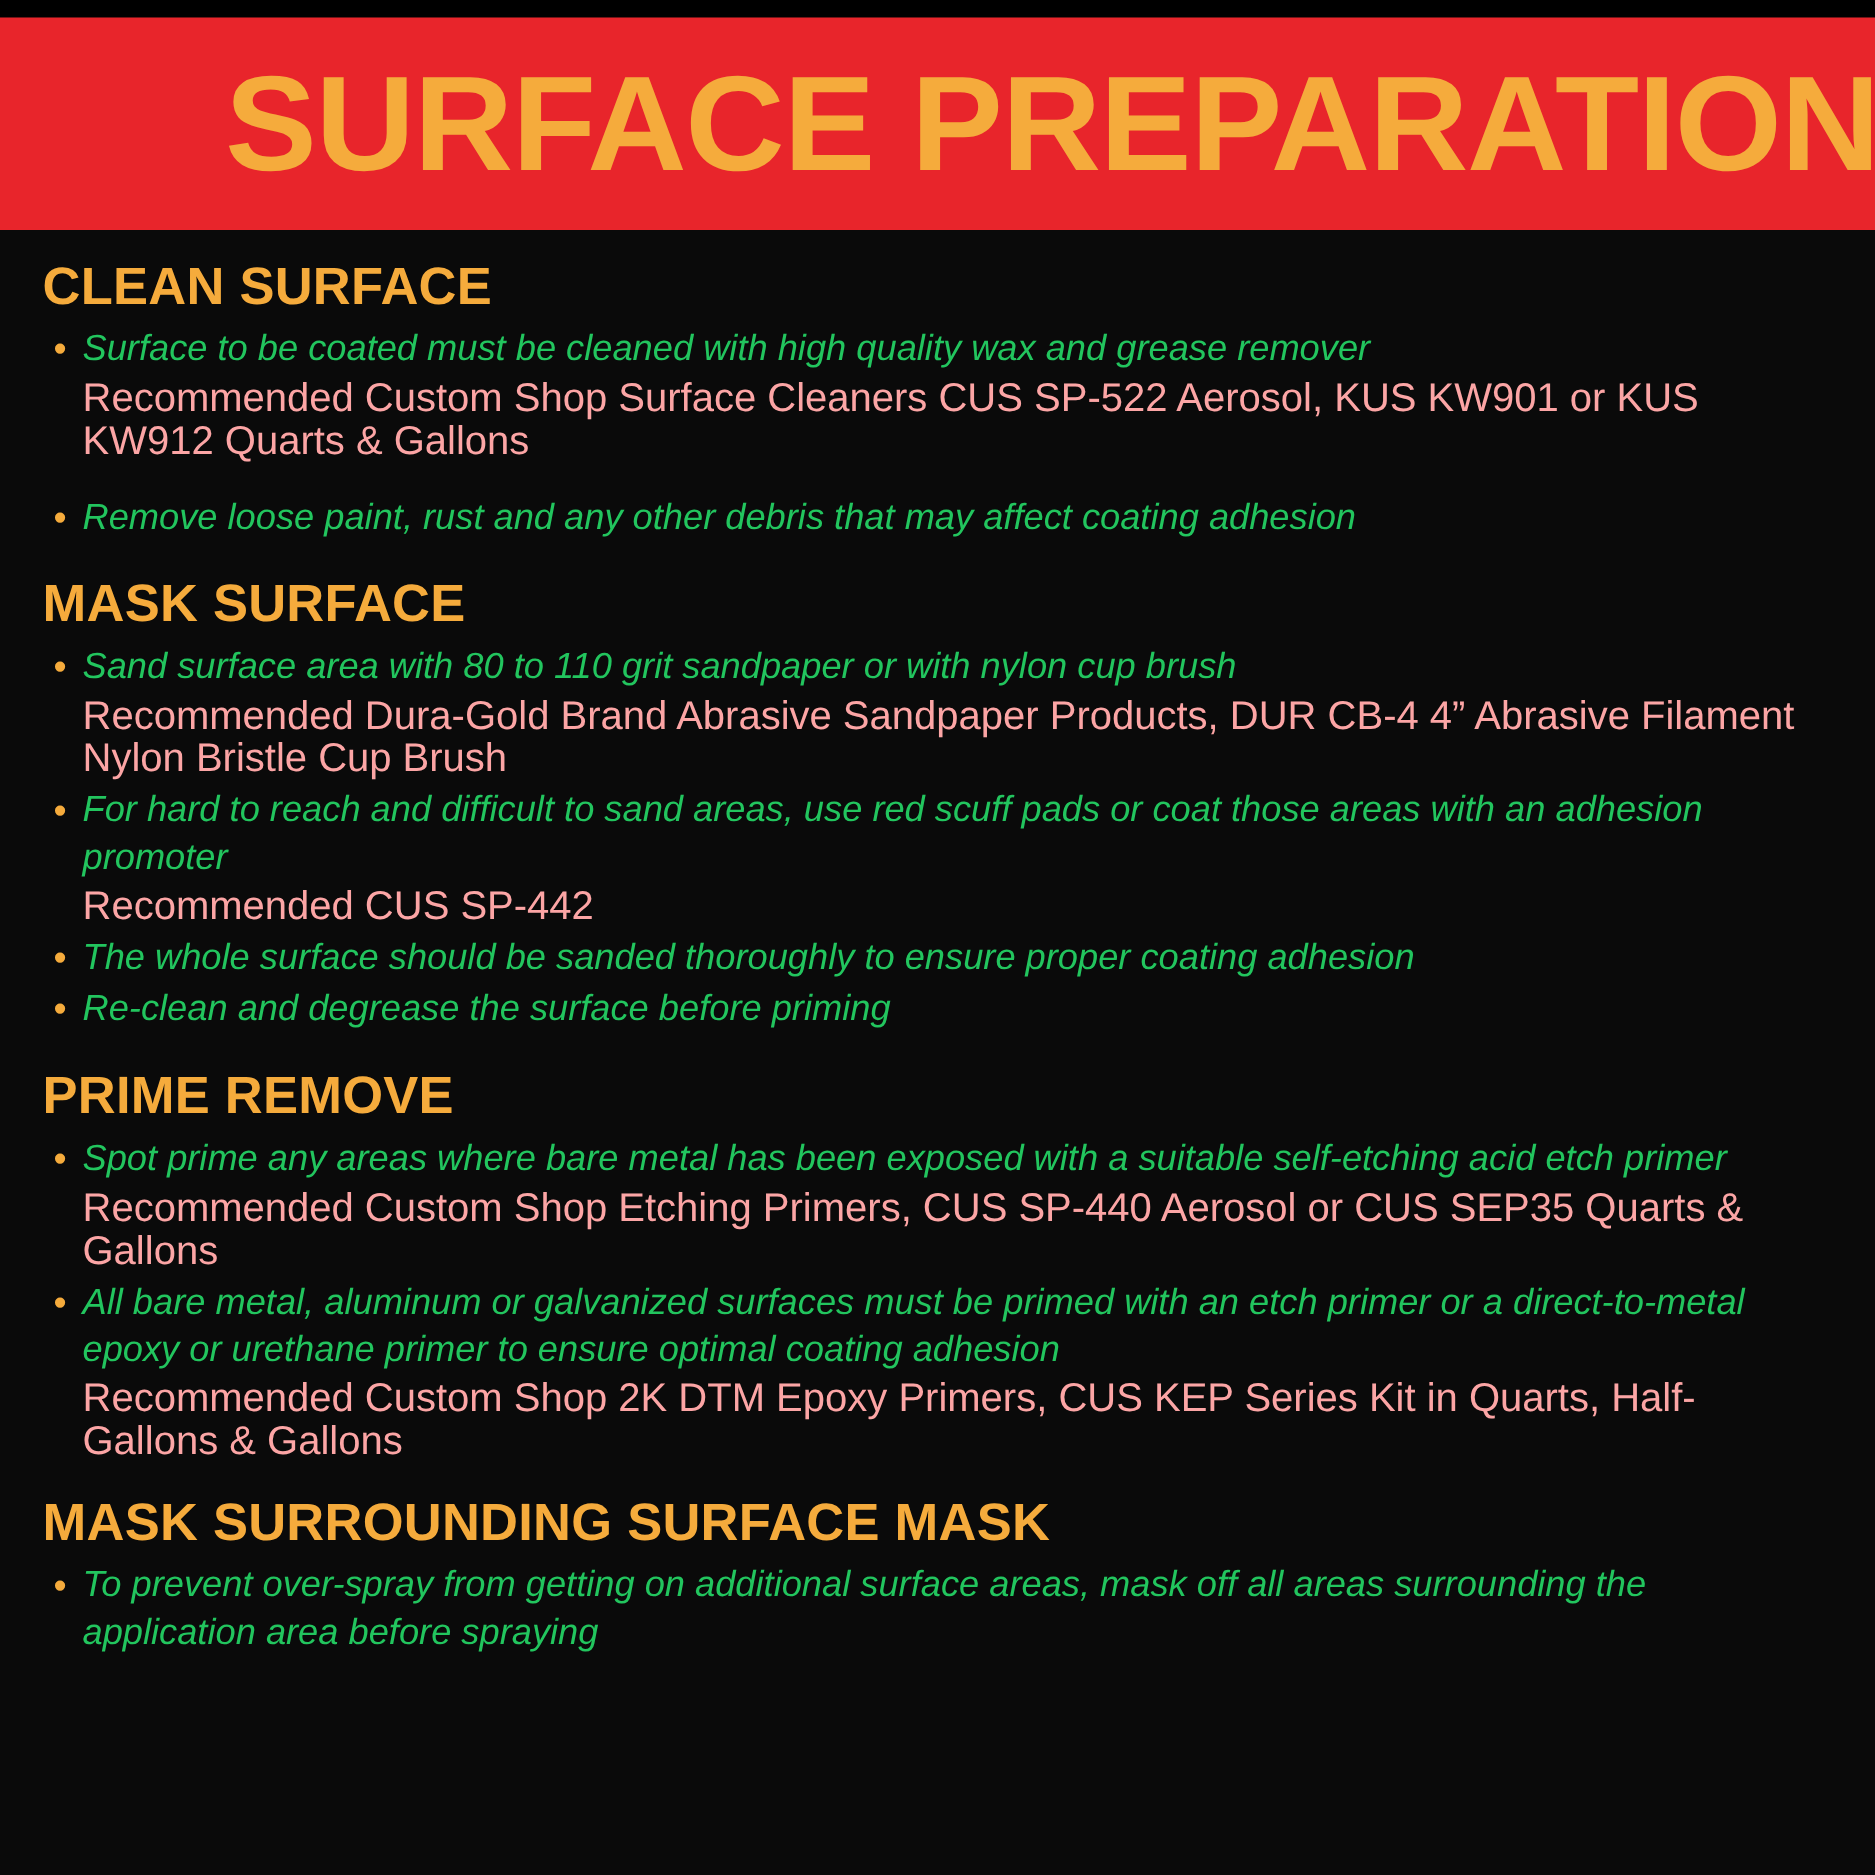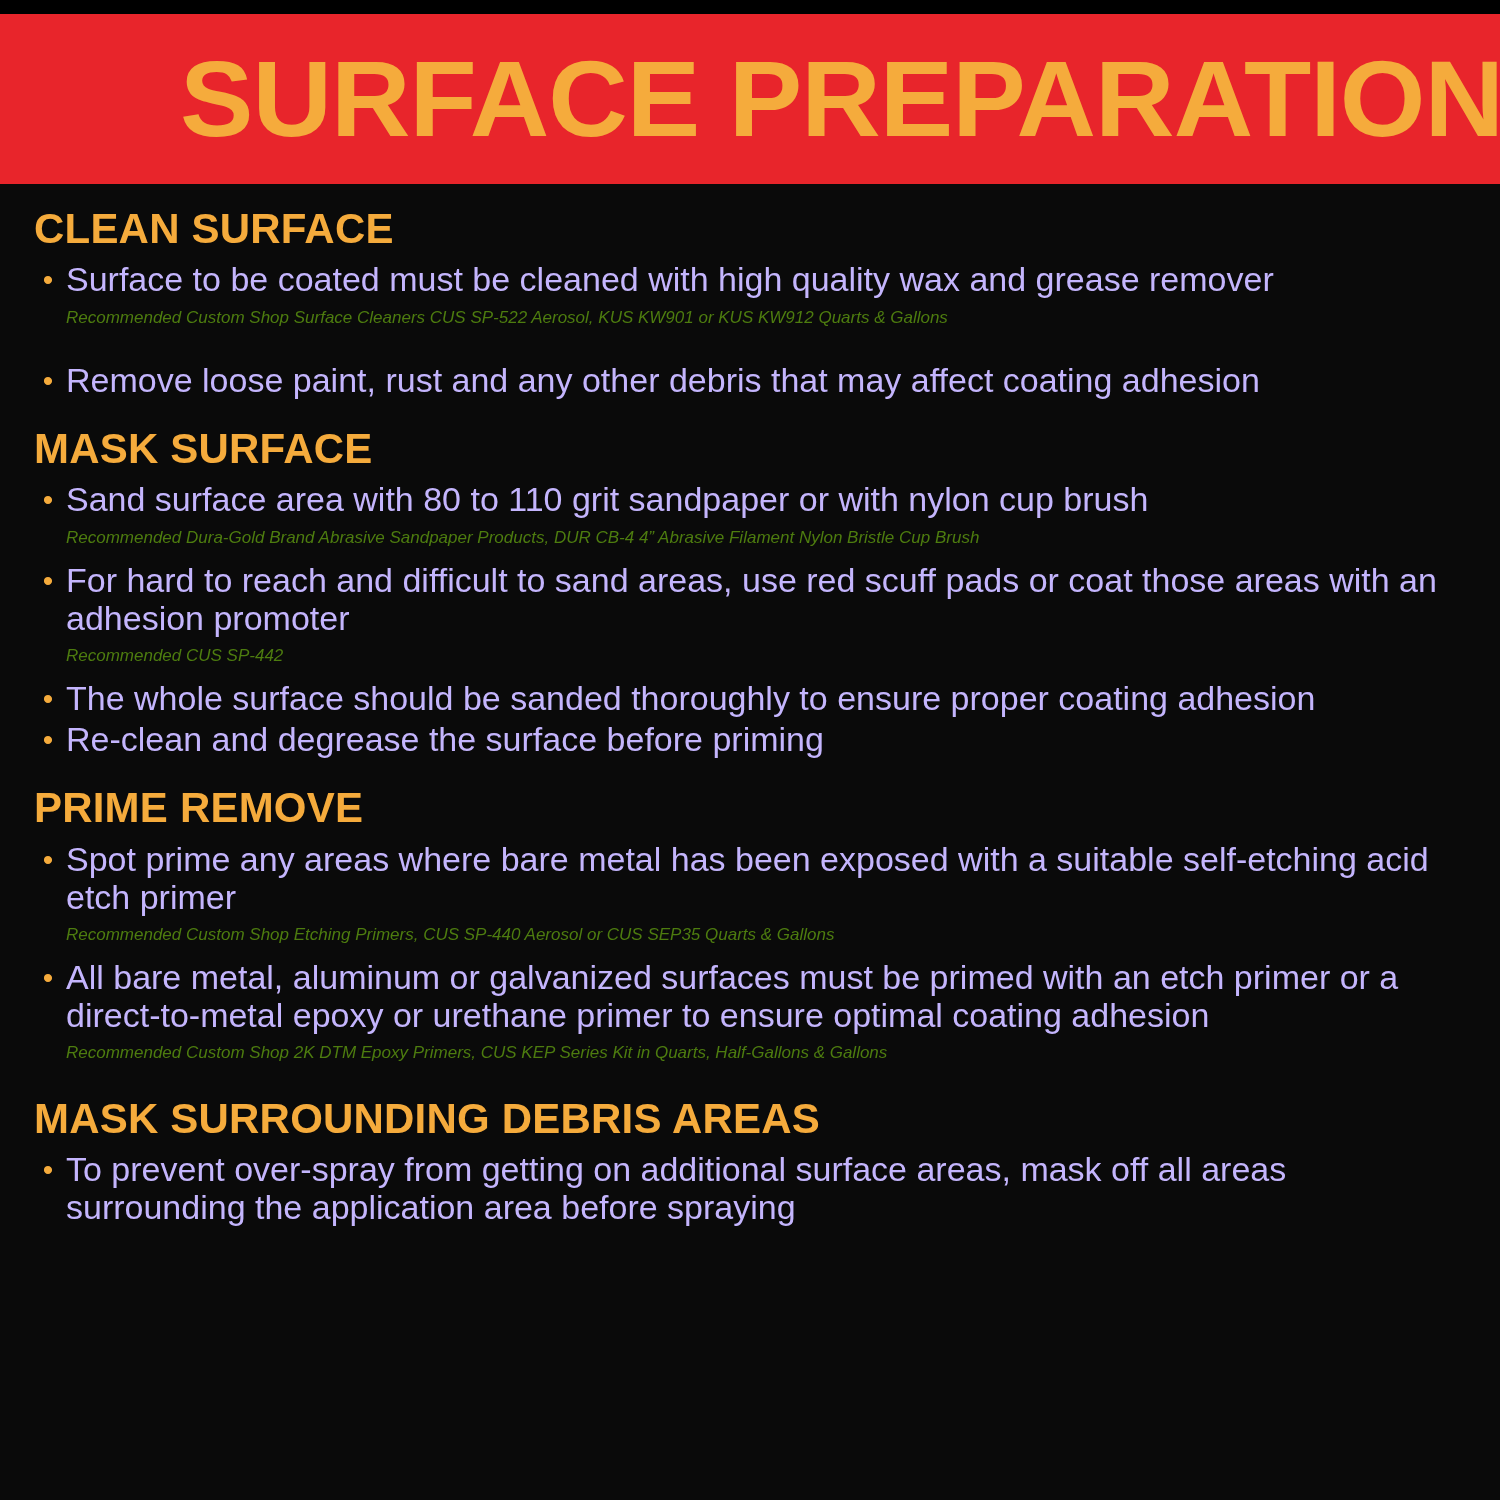--- a/index.html
+++ b/index.html
@@ -71,30 +71,30 @@
   .bullet-dot {
     color: #f5ab3c;
     font-size: 30px;
     line-height: 38px;
     width: 36px;
     flex: 0 0 36px;
     text-align: center;
     padding-top: 1px;
   }
   .bullet-text {
-    color: #c4b5fd;
-    font-size: 34px;
+    color: #22c55e;
+    font-size: 29px;
     line-height: 38px;
     flex: 1 1 auto;
     padding-right: 10px;
+    font-style: italic;
   }
   .note {
-    color: #4d7c0f;
-    font-size: 17px;
-    font-style: italic;
+    color: #fca5a5;
+    font-size: 32px;
     line-height: 34px;
     margin: 2px 0 6px 36px;
     padding-right: 10px;
   }
 </style>
 </head>
 <body>
 
 <div class="page">
 
@@ -158,21 +158,21 @@
       <div class="note">Recommended Custom Shop Etching Primers, CUS SP-440 Aerosol or CUS SEP35 Quarts &amp; Gallons</div>
 
       <div class="bullet-row">
         <span class="bullet-dot">•</span>
         <span class="bullet-text">All bare metal, aluminum or galvanized surfaces must be primed with an etch primer or a direct-to-metal epoxy or urethane primer to ensure optimal coating adhesion</span>
       </div>
       <div class="note">Recommended Custom Shop 2K DTM Epoxy Primers, CUS KEP Series Kit in Quarts, Half-Gallons &amp; Gallons</div>
     </div>
 
     <div class="section">
-      <div class="section-heading">MASK SURROUNDING DEBRIS AREAS</div>
+      <div class="section-heading">MASK SURROUNDING SURFACE MASK</div>
       <div class="bullet-row">
         <span class="bullet-dot">•</span>
         <span class="bullet-text">To prevent over-spray from getting on additional surface areas, mask off all areas surrounding the application area before spraying</span>
       </div>
     </div>
 
   </div>
 </div>
 
 </body></html>

